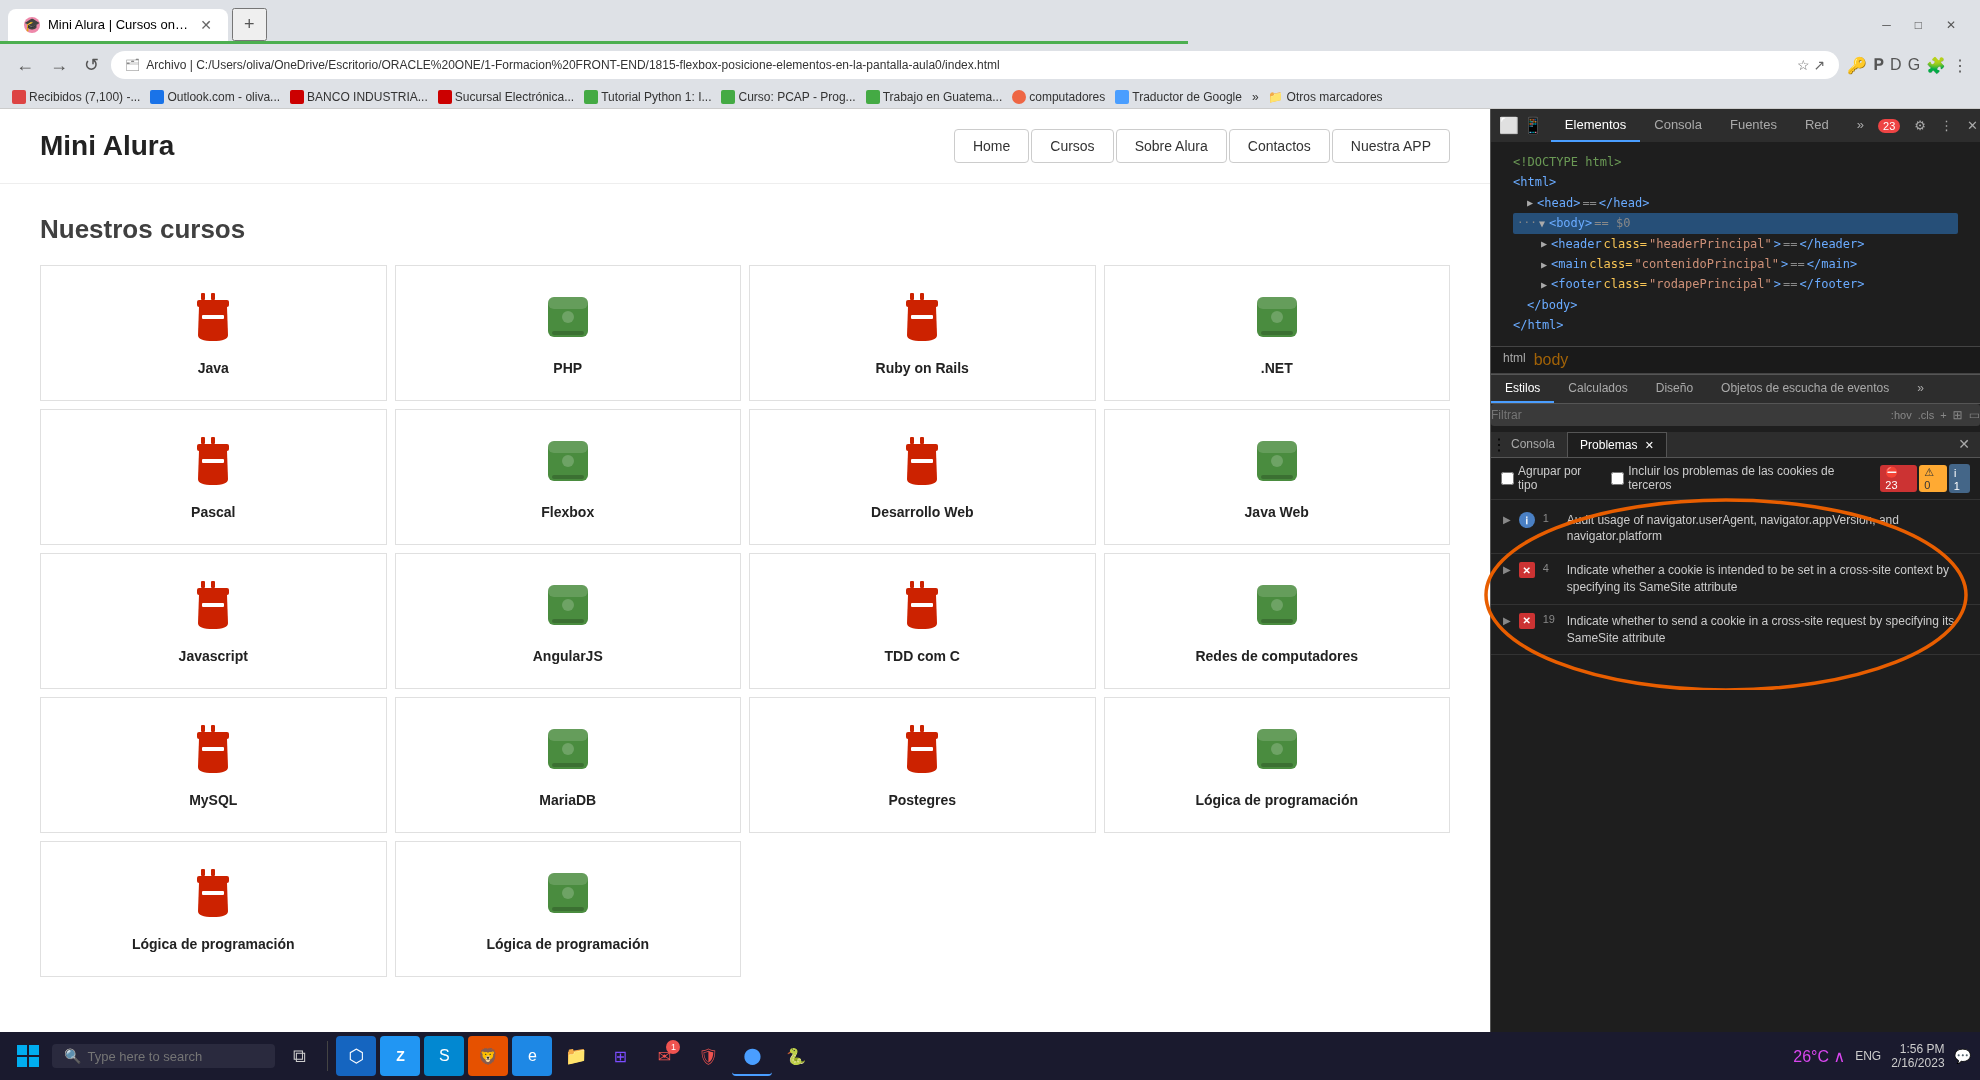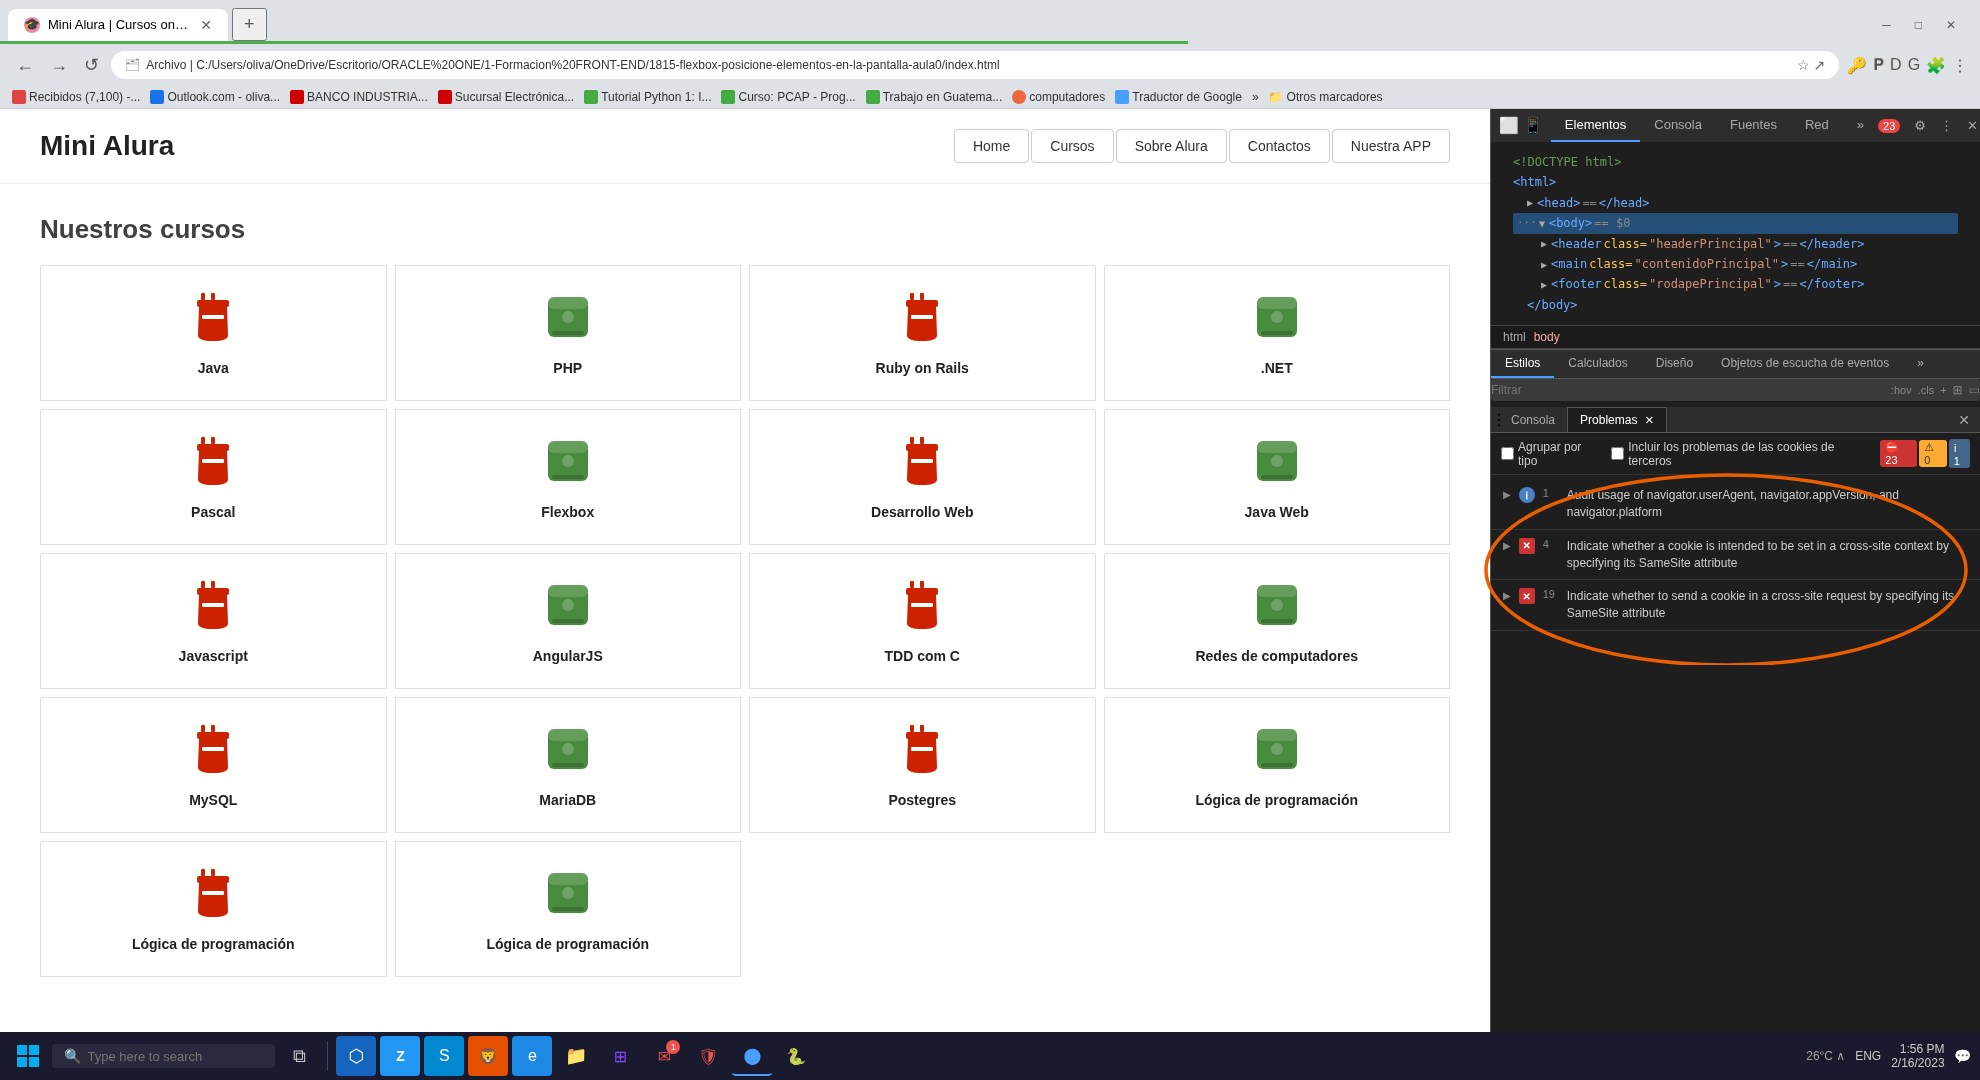--- a/index.html
+++ b/index.html
@@ -499,25 +499,28 @@
         <span class="dom-tag">&lt;footer </span>
         <span class="dom-attr">class=</span>
         <span style="color:#ce9178;">"rodapePrincipal"</span>
         <span class="dom-tag">&gt;</span>
         <span style="color:#888;"> == </span>
         <span class="dom-tag">&lt;/footer&gt;</span>
       </div>
       <div class="dom-line" style="padding-left:14px;">
         <span class="dom-tag">&lt;/body&gt;</span>
       </div>
+      <div class="dom-line">
+        <span class="dom-tag">&lt;/html&gt;</span>
+      </div>
     </div>
 
     <div style="display:flex;gap:8px;padding:4px 12px;background:#1a1a1a;border-top:1px solid #444;border-bottom:1px solid #444;">
       <span style="font-size:12px;color:#aaa;cursor:pointer;">html</span>
-      <span style="font-size:12px;color:#fca5a5;cursor:pointer;">body</span>
+      <span style="font-size:16px;color:#a16207;cursor:pointer;">body</span>
     </div>
 
     <div class="devtools-bottom-tabs">
       <div class="dt-bottom-tab active">Estilos</div>
       <div class="dt-bottom-tab">Calculados</div>
       <div class="dt-bottom-tab">Diseño</div>
       <div class="dt-bottom-tab">Objetos de escucha de eventos</div>
       <div class="dt-bottom-tab">»</div>
     </div>
 
@@ -637,21 +640,21 @@
   <div class="taskbar-app">
     <span style="color:#ef5350;font-size:16px;">🛡</span>
   </div>
   <div class="taskbar-app" style="border-bottom:2px solid #4a9eff;">
     <span style="color:#4a9eff;font-size:16px;">⬤</span>
   </div>
   <div class="taskbar-app">
     <span style="color:#ffd54f;font-size:16px;">🐍</span>
   </div>
   <div class="taskbar-right">
-    <span style="font-size:12px;color:#a3a3a3;">26°C ∧</span>
+    <span style="font-size:16px;color:#d946ef;">26°C ∧</span>
     <span style="font-size:12px;color:#ccc;">ENG</span>
     <div class="time-display">
       <div style="font-size:12px;color:#ccc;">1:56 PM</div>
       <div style="font-size:12px;color:#ccc;">2/16/2023</div>
     </div>
     <span style="font-size:14px;color:#ccc;">💬</span>
   </div>
 </div>
 
 </body></html>

